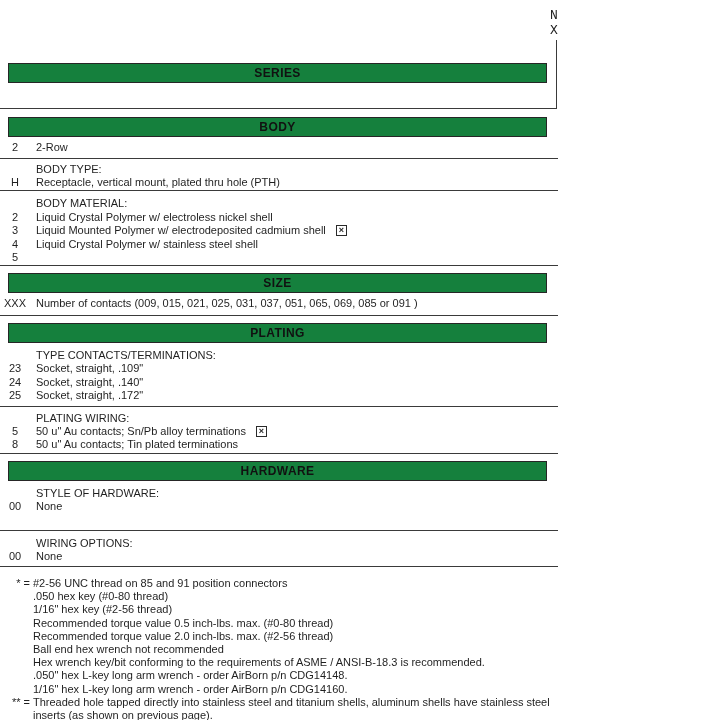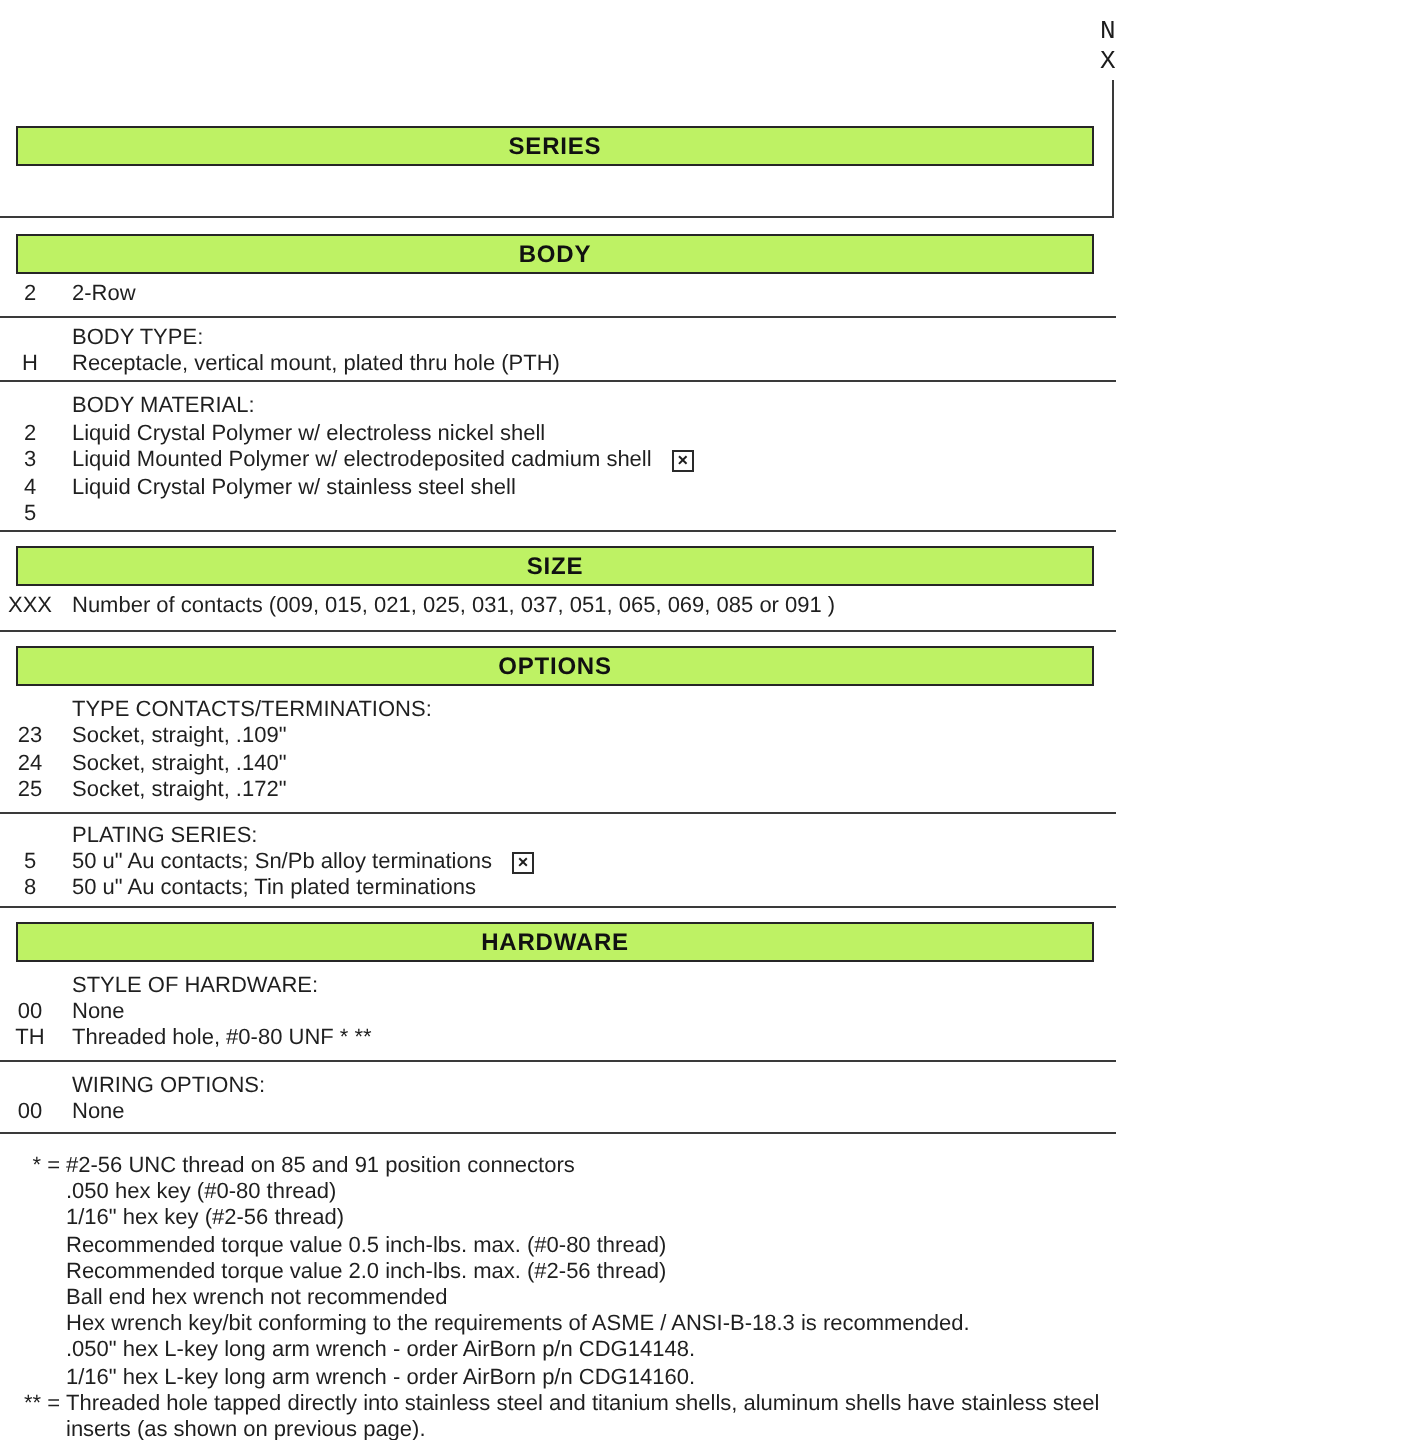--- a/index.html
+++ b/index.html
@@ -12,21 +12,21 @@
     position:absolute;left:550px;width:152px;
     font-family:"Liberation Mono","DejaVu Sans Mono",monospace;
     font-size:13px;line-height:15px;color:#1c1c1c;white-space:pre;
   }
   
   .vt{position:absolute;width:1px;background:#3a3a3a;top:40px;}
   .hr{position:absolute;left:0;height:1px;background:#3a3a3a;}
   
   .hbox{
     position:absolute;left:8px;width:537px;height:18px;
-    border:1px solid #262626;background:#bef264;
+    border:1px solid #262626;background:#15803d;
     display:flex;align-items:center;justify-content:center;
     font-size:12px;font-weight:bold;letter-spacing:.4px;color:#111;
   }
   
   .row{position:absolute;left:0;display:flex;align-items:baseline;font-size:11px;line-height:13px;white-space:nowrap;}
   .code{display:inline-block;width:30px;text-align:center;flex:0 0 30px;}
   .desc{margin-left:6px;}
   .sublabel{position:absolute;left:36px;font-size:11px;line-height:13px;white-space:nowrap;}
   
   .flag{
@@ -106,59 +106,55 @@
 
   <div class="hbox" style="top:273px">
     <span>SIZE</span>
   </div>
   <div class="row" style="top:297px">
     <span class="code">XXX</span>
     <span class="desc">Number of contacts (009, 015, 021, 025, 031, 037, 051, 065, 069, 085 or 091 )</span>
   </div>
 
   <div class="hbox" style="top:323px">
-    <span>OPTIONS</span>
+    <span>PLATING</span>
   </div>
   <div class="sublabel" style="top:349px">TYPE CONTACTS/TERMINATIONS:</div>
   <div class="row" style="top:362px">
     <span class="code">23</span>
     <span class="desc">Socket, straight, .109"</span>
   </div>
   <div class="row" style="top:376px">
     <span class="code">24</span>
     <span class="desc">Socket, straight, .140"</span>
   </div>
   <div class="row" style="top:389px">
     <span class="code">25</span>
     <span class="desc">Socket, straight, .172"</span>
   </div>
 
-  <div class="sublabel" style="top:412px">PLATING SERIES:</div>
+  <div class="sublabel" style="top:412px">PLATING WIRING:</div>
   <div class="row" style="top:425px">
     <span class="code">5</span>
     <span class="desc">50 u" Au contacts; Sn/Pb alloy terminations</span>
     <span class="flag">×</span>
   </div>
   <div class="row" style="top:438px">
     <span class="code">8</span>
     <span class="desc">50 u" Au contacts; Tin plated terminations</span>
   </div>
 
   <div class="hbox" style="top:461px">
     <span>HARDWARE</span>
   </div>
   <div class="sublabel" style="top:487px">STYLE OF HARDWARE:</div>
   <div class="row" style="top:500px">
     <span class="code">00</span>
     <span class="desc">None</span>
   </div>
-  <div class="row" style="top:513px">
-    <span class="code">TH</span>
-    <span class="desc">Threaded hole, #0-80 UNF * **</span>
-  </div>
 
   <div class="sublabel" style="top:537px">WIRING OPTIONS:</div>
   <div class="row" style="top:550px">
     <span class="code">00</span>
     <span class="desc">None</span>
   </div>
 
   <div class="fns">
     <div class="fn-row">
       <span class="fn-marker">* =</span>

